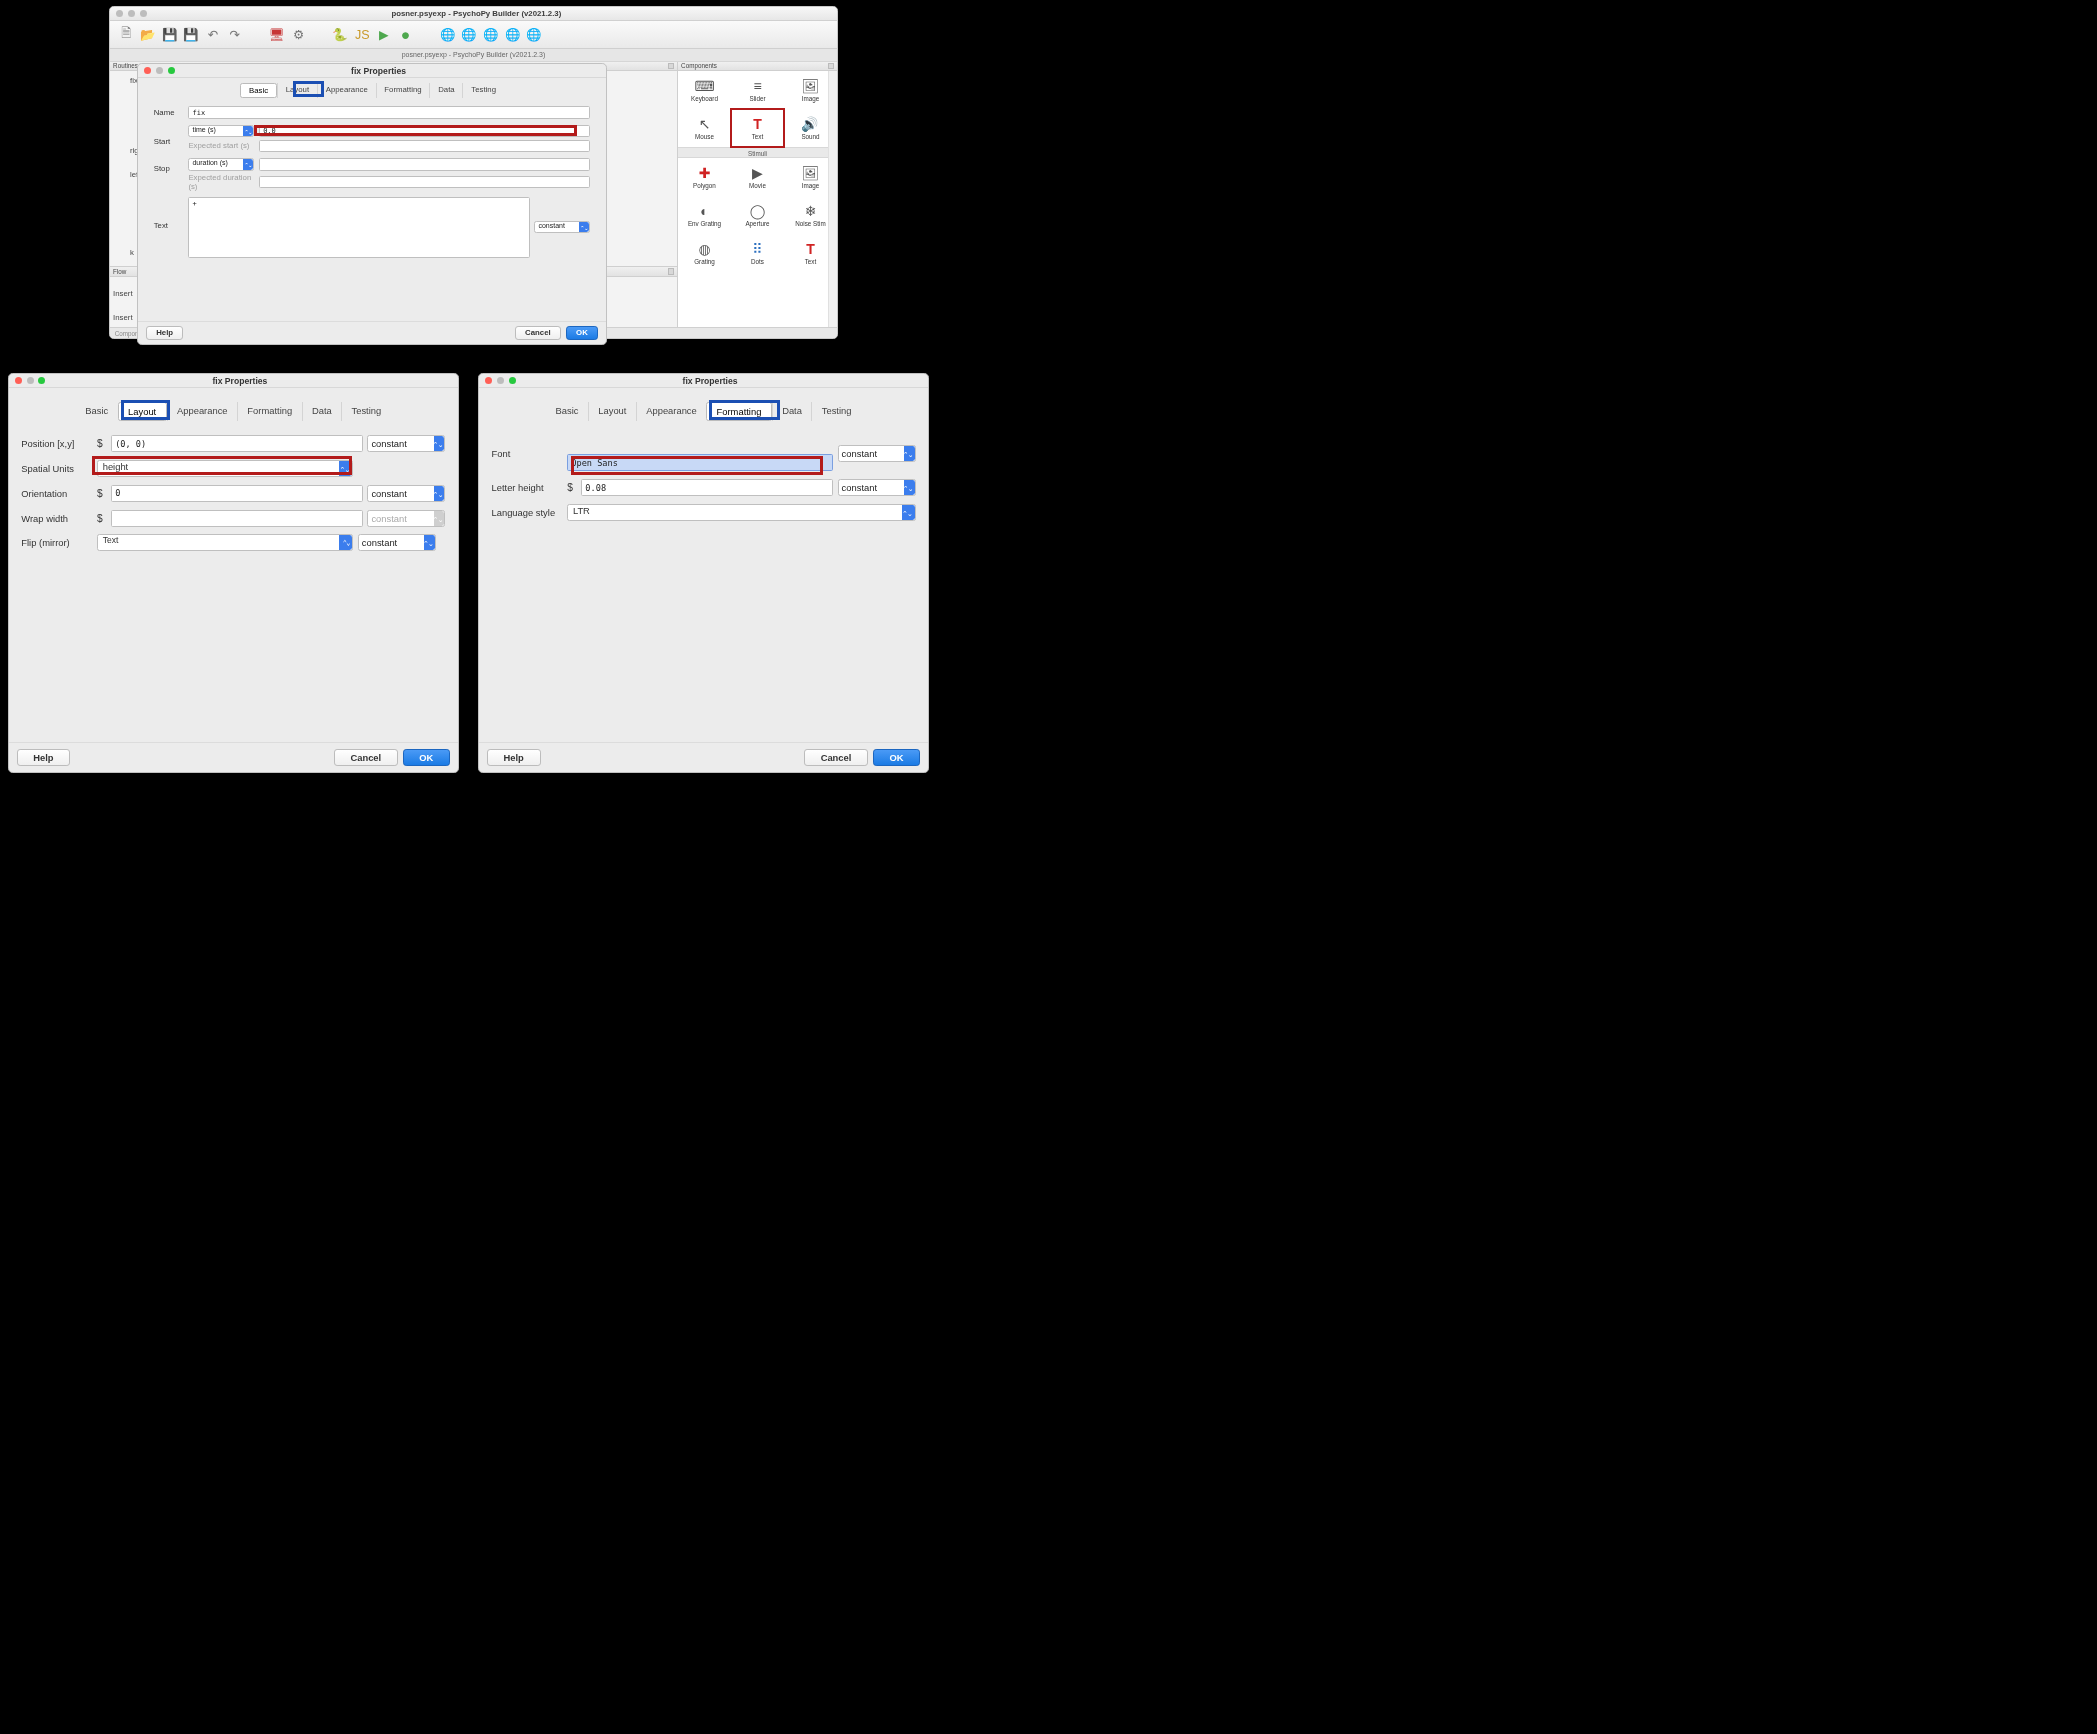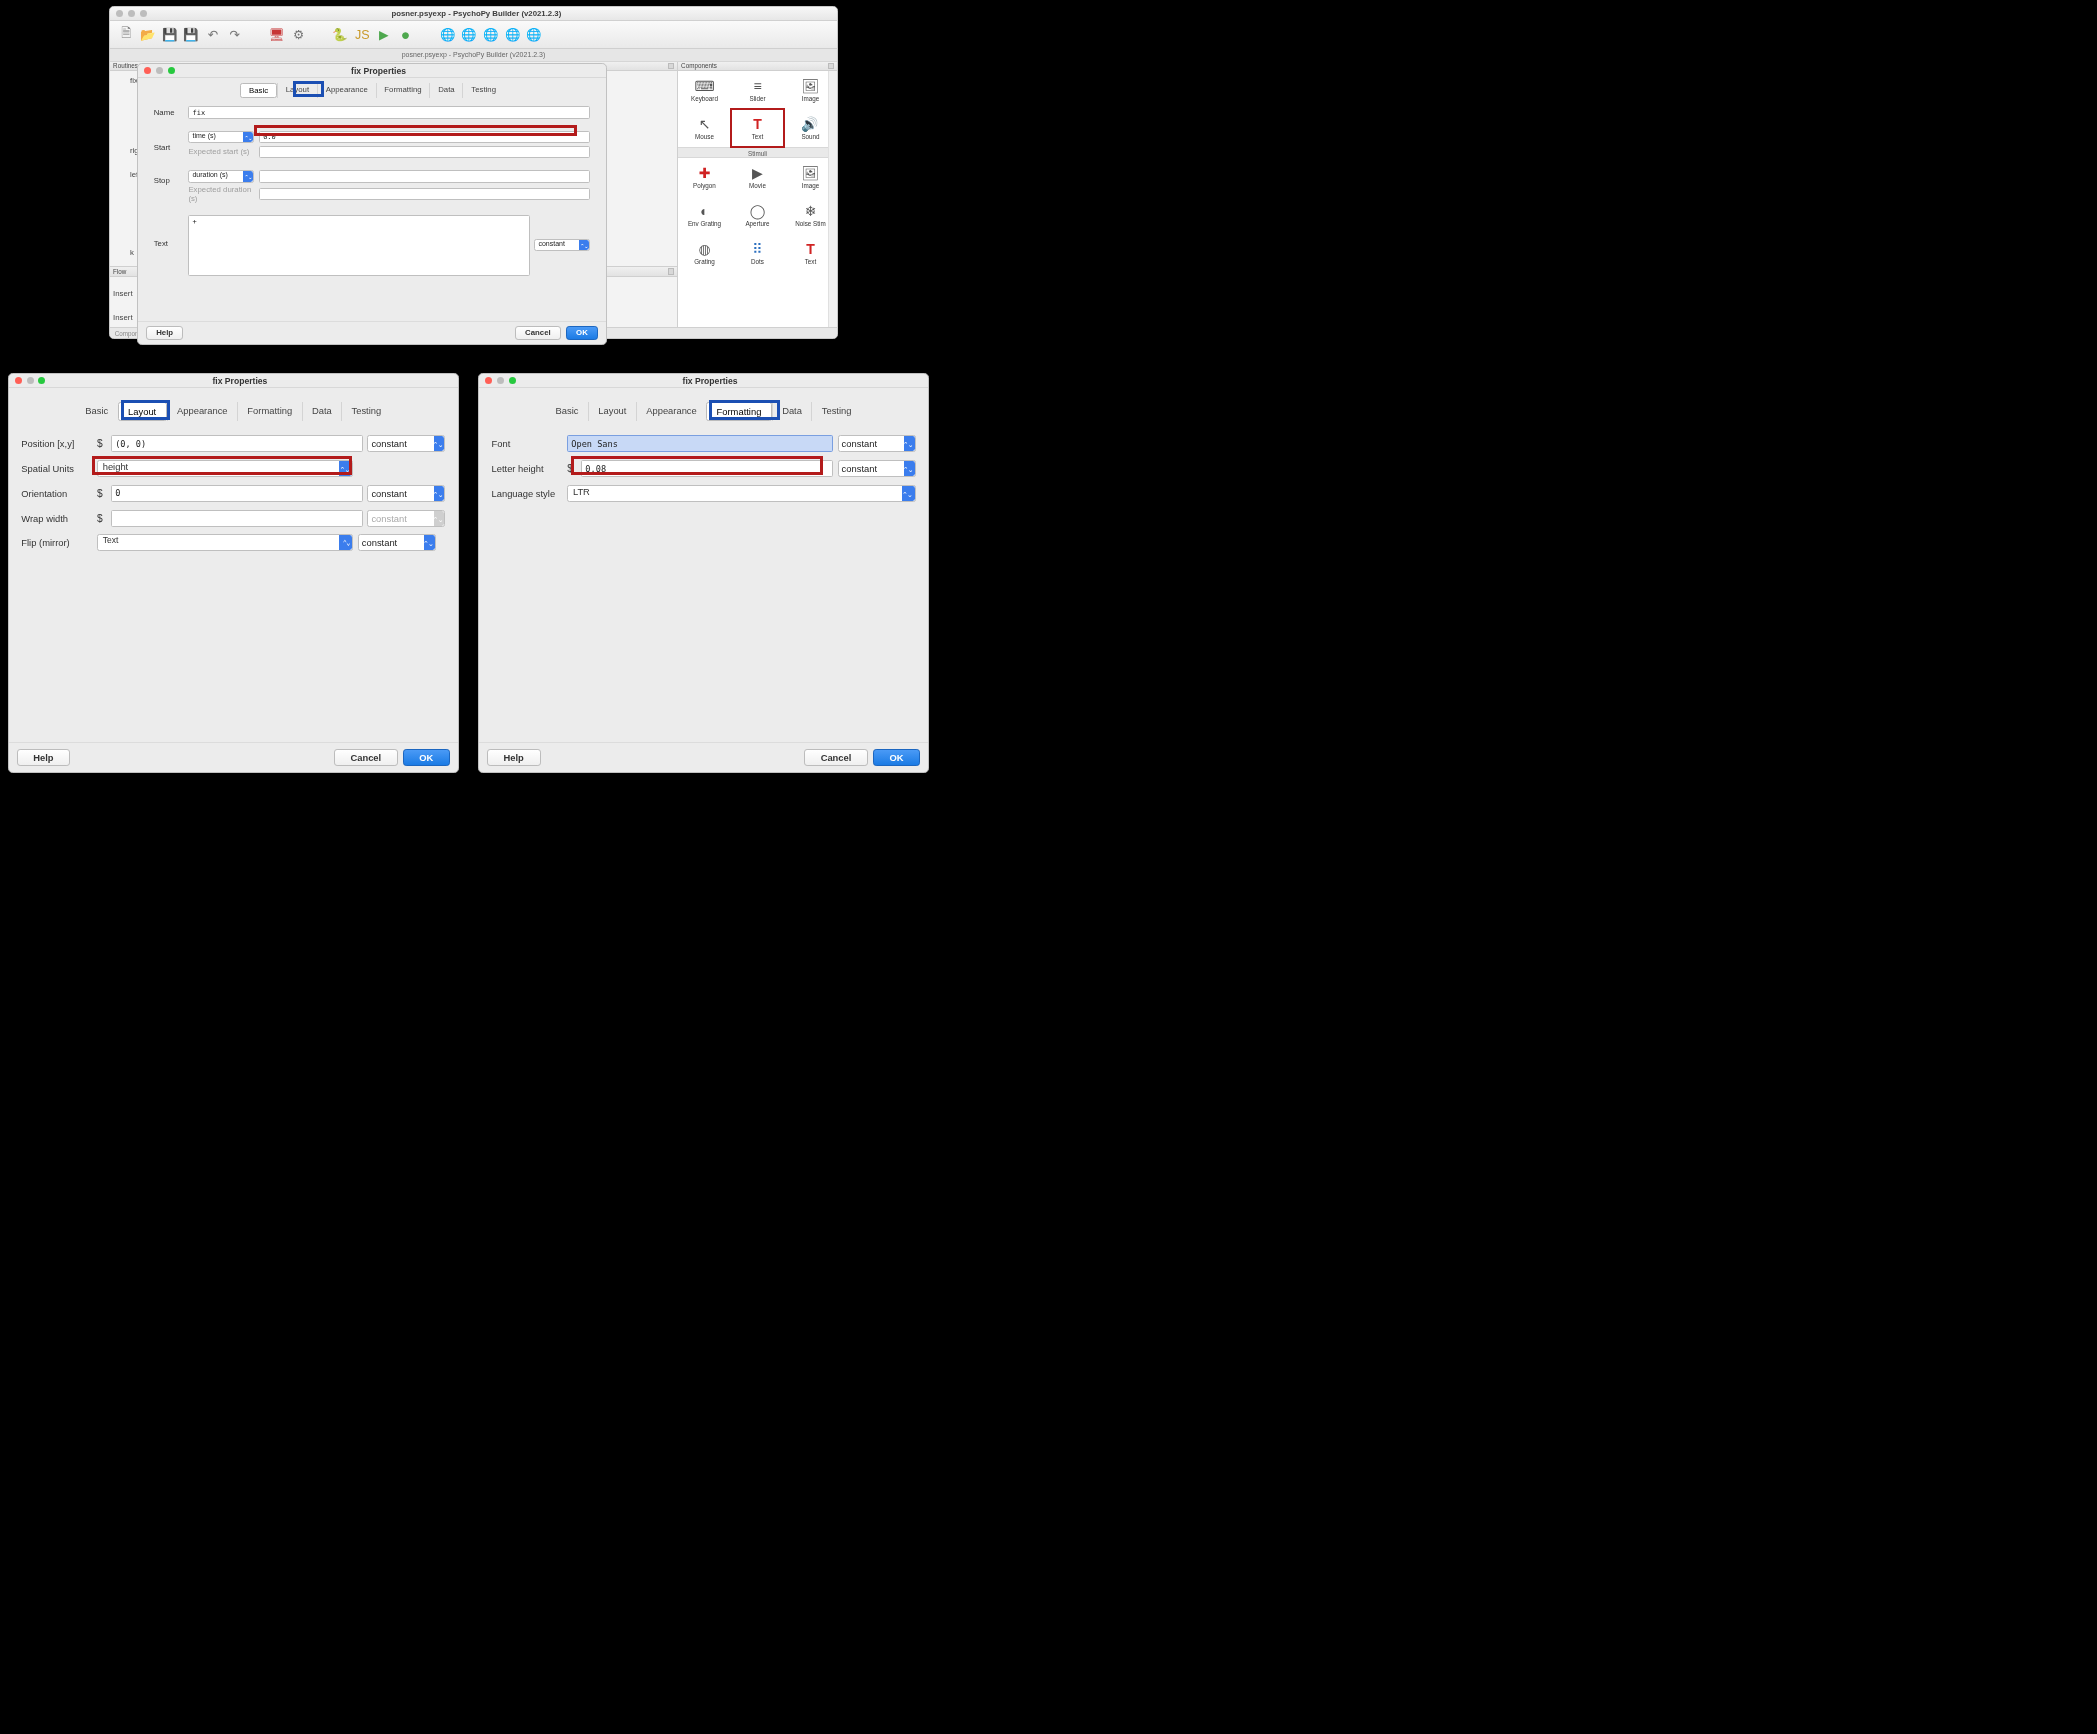--- a/index.html
+++ b/index.html
@@ -96,21 +96,21 @@
   }
   .dialog-tab {
     font-size: 7.8px; color: #444; padding: 2.4px 7.8px;
     border-left: 0.8px solid #d4d4d4;
   }
   .dialog-tab:first-child { border-left: none; }
   .dialog-tab.selected {
     background: #fff; border: 0.8px solid #bbb; border-radius: 2.4px; color: #000;
   }
   .dialog-content {
-    flex: 1; padding: 4.7px 15.7px 3.1px 9.4px; display: flex; flex-direction: column; gap: 12px;
+    flex: 1; padding: 4.7px 15.7px 3.1px 9.4px; display: flex; flex-direction: column; gap: 6px;
   }
   .field-row { display: flex; align-items: center; gap: 4.7px; }
   .field-label { width: 61px; font-size: 7.8px; color: #333; flex: none; }
   .field-label.sm { color: #a0a0a0; }
   .dollar { width: 7.8px; color: #333; font-size: 8.6px; flex: none; }
 
   .right-col-group { display: flex; flex-direction: column; gap: 2.4px; flex: 1; }
 
   .text-input {
     flex: 1; height: 12.5px; background: #fff; border: 0.8px solid #bfbfbf; border-radius: 1.6px;
@@ -484,21 +484,21 @@
     <div class="dialog-tab">Appearance</div>
     <div class="dialog-tab selected">Formatting</div>
     <div class="dialog-tab">Data</div>
     <div class="dialog-tab">Testing</div>
   </div>
   <div class="overlay-blue" style="left:230px; top:26px; width:71px; height:20.4px;"></div>
 
   <div class="dialog-content">
     <div class="field-row">
       <span class="field-label">Font</span>
-      <input class="text-input font-selected" style="border: 0.8px solid rgb(122, 159, 224);" value="Open Sans">
+      <input class="text-input font-selected" style="border: 0.8px solid rgb(122, 159, 224); margin-top: 19px;" value="Open Sans">
       <div class="combo"><span>constant</span></div>
     </div>
     <div class="field-row">
       <span class="field-label">Letter height</span>
       <span class="dollar">$</span>
       <input class="text-input" value="0.08" style="">
       <div class="combo"><span>constant</span></div>
     </div>
     <div class="field-row">
       <span class="field-label">Language style</span>

